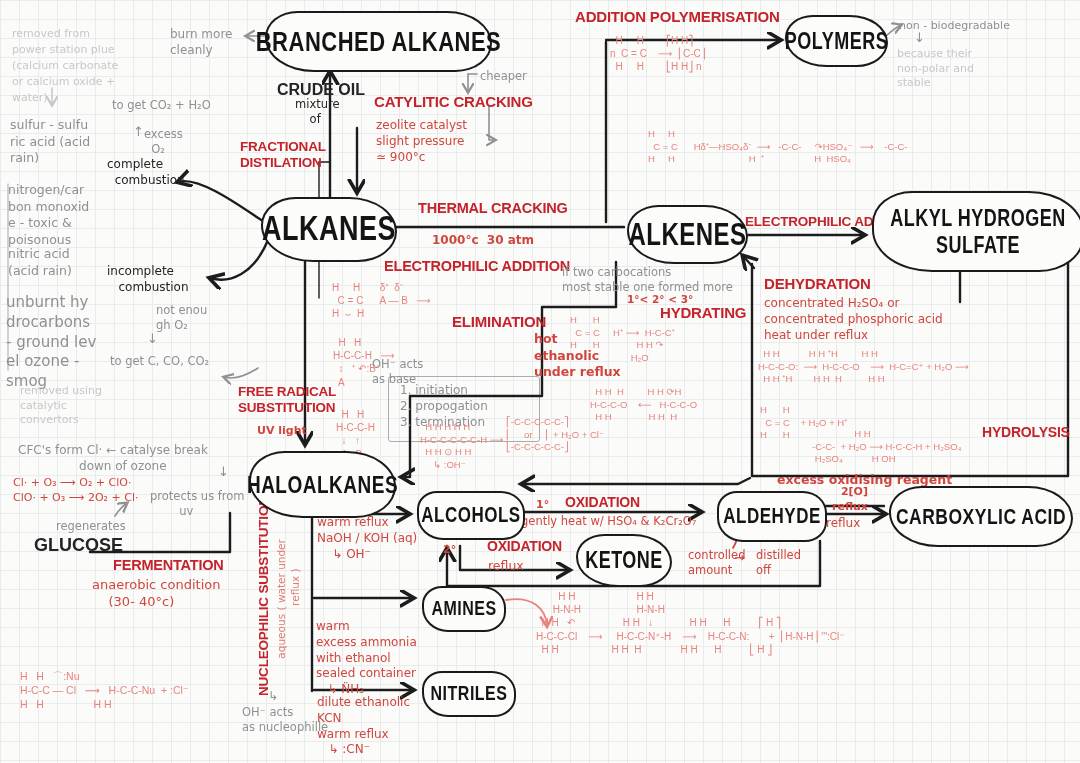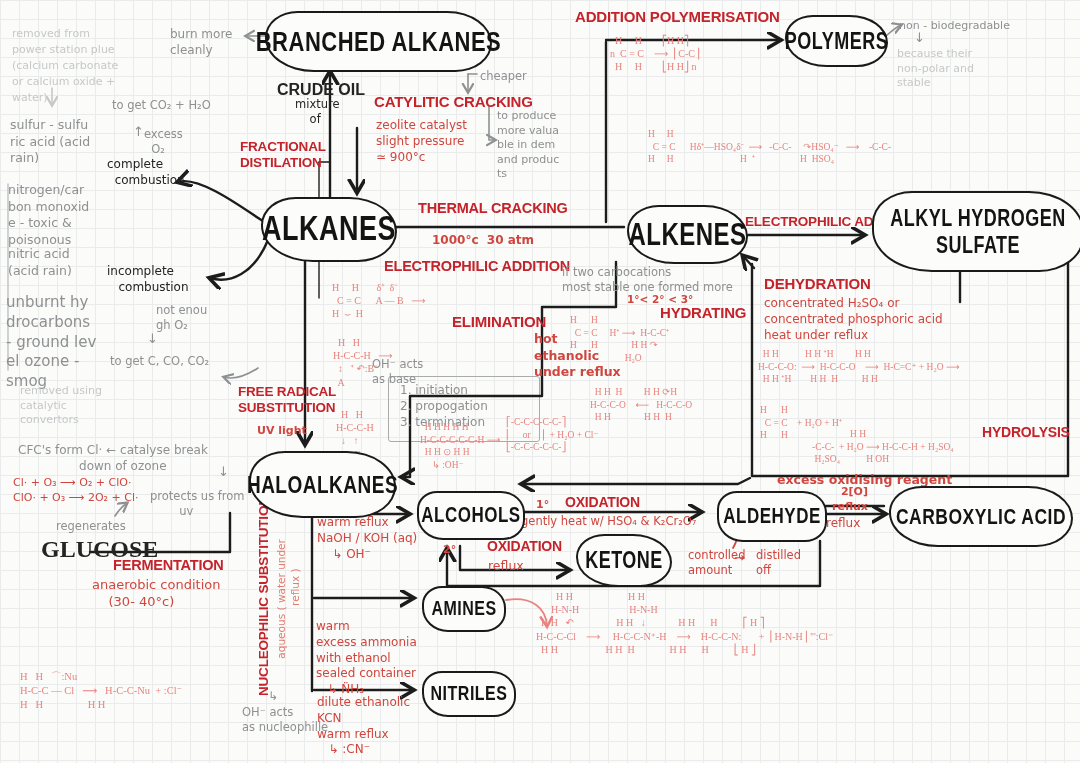--- a/index.html
+++ b/index.html
@@ -9,21 +9,21 @@
                      linear-gradient(90deg,#eaebed 1px,transparent 1px);
     background-size:19px 19px;
     font-family:"DejaVu Sans",sans-serif;}
   .t{position:absolute;white-space:pre;line-height:1.32;color:#1d1d1d;}
   .ink{color:#242424;}
   .gray{color:#8e9091;}
   .lgray{color:#c6c8c9;}
   .red{color:#c4232b;font-weight:bold;font-family:"Liberation Sans",sans-serif;letter-spacing:-0.2px;}
   .redbody{color:#d0463f;}
   .rb{font-weight:bold;}
-  .chem{font-family:Liberation Serif, serif;color:#e8837e;line-height:1.32;}
+  .chem{font-family:Liberation Sans, sans-serif;color:#e8837e;line-height:1.32;}
   .node{position:absolute;border:2.6px solid #1a1a1a;background:#fcfcfb;display:flex;
     align-items:center;justify-content:center;text-align:center;color:#141414;
     font-family:Liberation Sans, sans-serif;z-index:3;}
   .tall{transform:scaleY(1.28);letter-spacing:.5px;font-weight:600;white-space:pre;}
   .cloud{border-radius:40px 55px 45px 60px/32px 40px 35px 42px;}
   .pill{border-radius:20px 24px 22px 26px/18px 22px 20px 24px;}
   .box{position:absolute;border:1.6px solid #a9abac;border-radius:3px;background:transparent;}
   svg.wires{position:absolute;left:0;top:0;z-index:1;}
   .t,.chem{z-index:2;}
 </style>
@@ -130,21 +130,21 @@
   <div class="node cloud" style="left:576px;top:534px;width:92px;height:49px;font-size:18px">
       <span class="tall">KETONE</span>
     </div>
   <div class="node pill" style="left:422px;top:586px;width:80px;height:42px;font-size:16px">
       <span class="tall">AMINES</span>
     </div>
   <div class="node pill" style="left:422px;top:671px;width:90px;height:42px;font-size:16px">
       <span class="tall">NITRILES</span>
     </div>
 
-  <div class="t ink" style="left:41px;top:534px;font-size:24px;font-weight:bold;font-family:Liberation Serif, serif">GLUCOSE</div>
+  <div class="t ink" style="left:34px;top:534px;font-size:18px;font-weight:bold;font-family:Liberation Sans, sans-serif">GLUCOSE</div>
   <div class="t ink" style="left:277px;top:79px;font-size:16px;font-weight:bold;font-family:'Liberation Sans',sans-serif">CRUDE OIL</div>
   <div class="t ink" style="left:295px;top:97px;font-size:11.5px">mixture
     of</div>
 
   <div class="t red" style="left:575px;top:7px;font-size:15px">ADDITION POLYMERISATION</div>
   <div class="t red" style="left:374px;top:92px;font-size:15px">CATYLITIC CRACKING</div>
   <div class="t red" style="left:240px;top:139px;font-size:13.5px;line-height:1.15">FRACTIONAL
 DISTILATION</div>
   <div class="t red" style="left:418px;top:199px;font-size:14.5px">THERMAL CRACKING</div>
   <div class="t red" style="left:745px;top:213px;font-size:13.5px">ELECTROPHILIC ADDITION</div>
@@ -241,25 +241,20 @@
   <div class="box" style="left:388px;top:376px;width:150px;height:64px"></div>
   <div class="t gray" style="left:400px;top:383px;font-size:12px">1. initiation
 2. propogation
 3. termination</div>
   <div class="t gray" style="left:18px;top:443px;font-size:12px">CFC's form Cl· ← catalyse break
                 down of ozone</div>
   <div class="t gray" style="left:150px;top:489px;font-size:11.5px">protects us from
         uv</div>
   <div class="t gray" style="left:56px;top:519px;font-size:11.5px">regenerates</div>
   <div class="t gray" style="left:480px;top:69px;font-size:11.5px">cheaper</div>
-  <div class="t gray" style="left:497px;top:109px;font-size:11px">to produce
-more valua
-ble in dem
-and produc
-ts</div>
   <div class="t gray" style="left:899px;top:19px;font-size:11px">non - biodegradable</div>
   <div class="t lgray" style="left:897px;top:47px;font-size:11px">because their
 non-polar and
 stable</div>
   <div class="t gray" style="left:562px;top:265px;font-size:11.5px">if two carbocations
 most stable one formed more</div>
   <div class="t gray" style="left:372px;top:357px;font-size:11.5px">OH⁻ acts
 as base</div>
   <div class="t gray" style="left:242px;top:705px;font-size:11.5px">OH⁻ acts
 as nucleophille</div>

